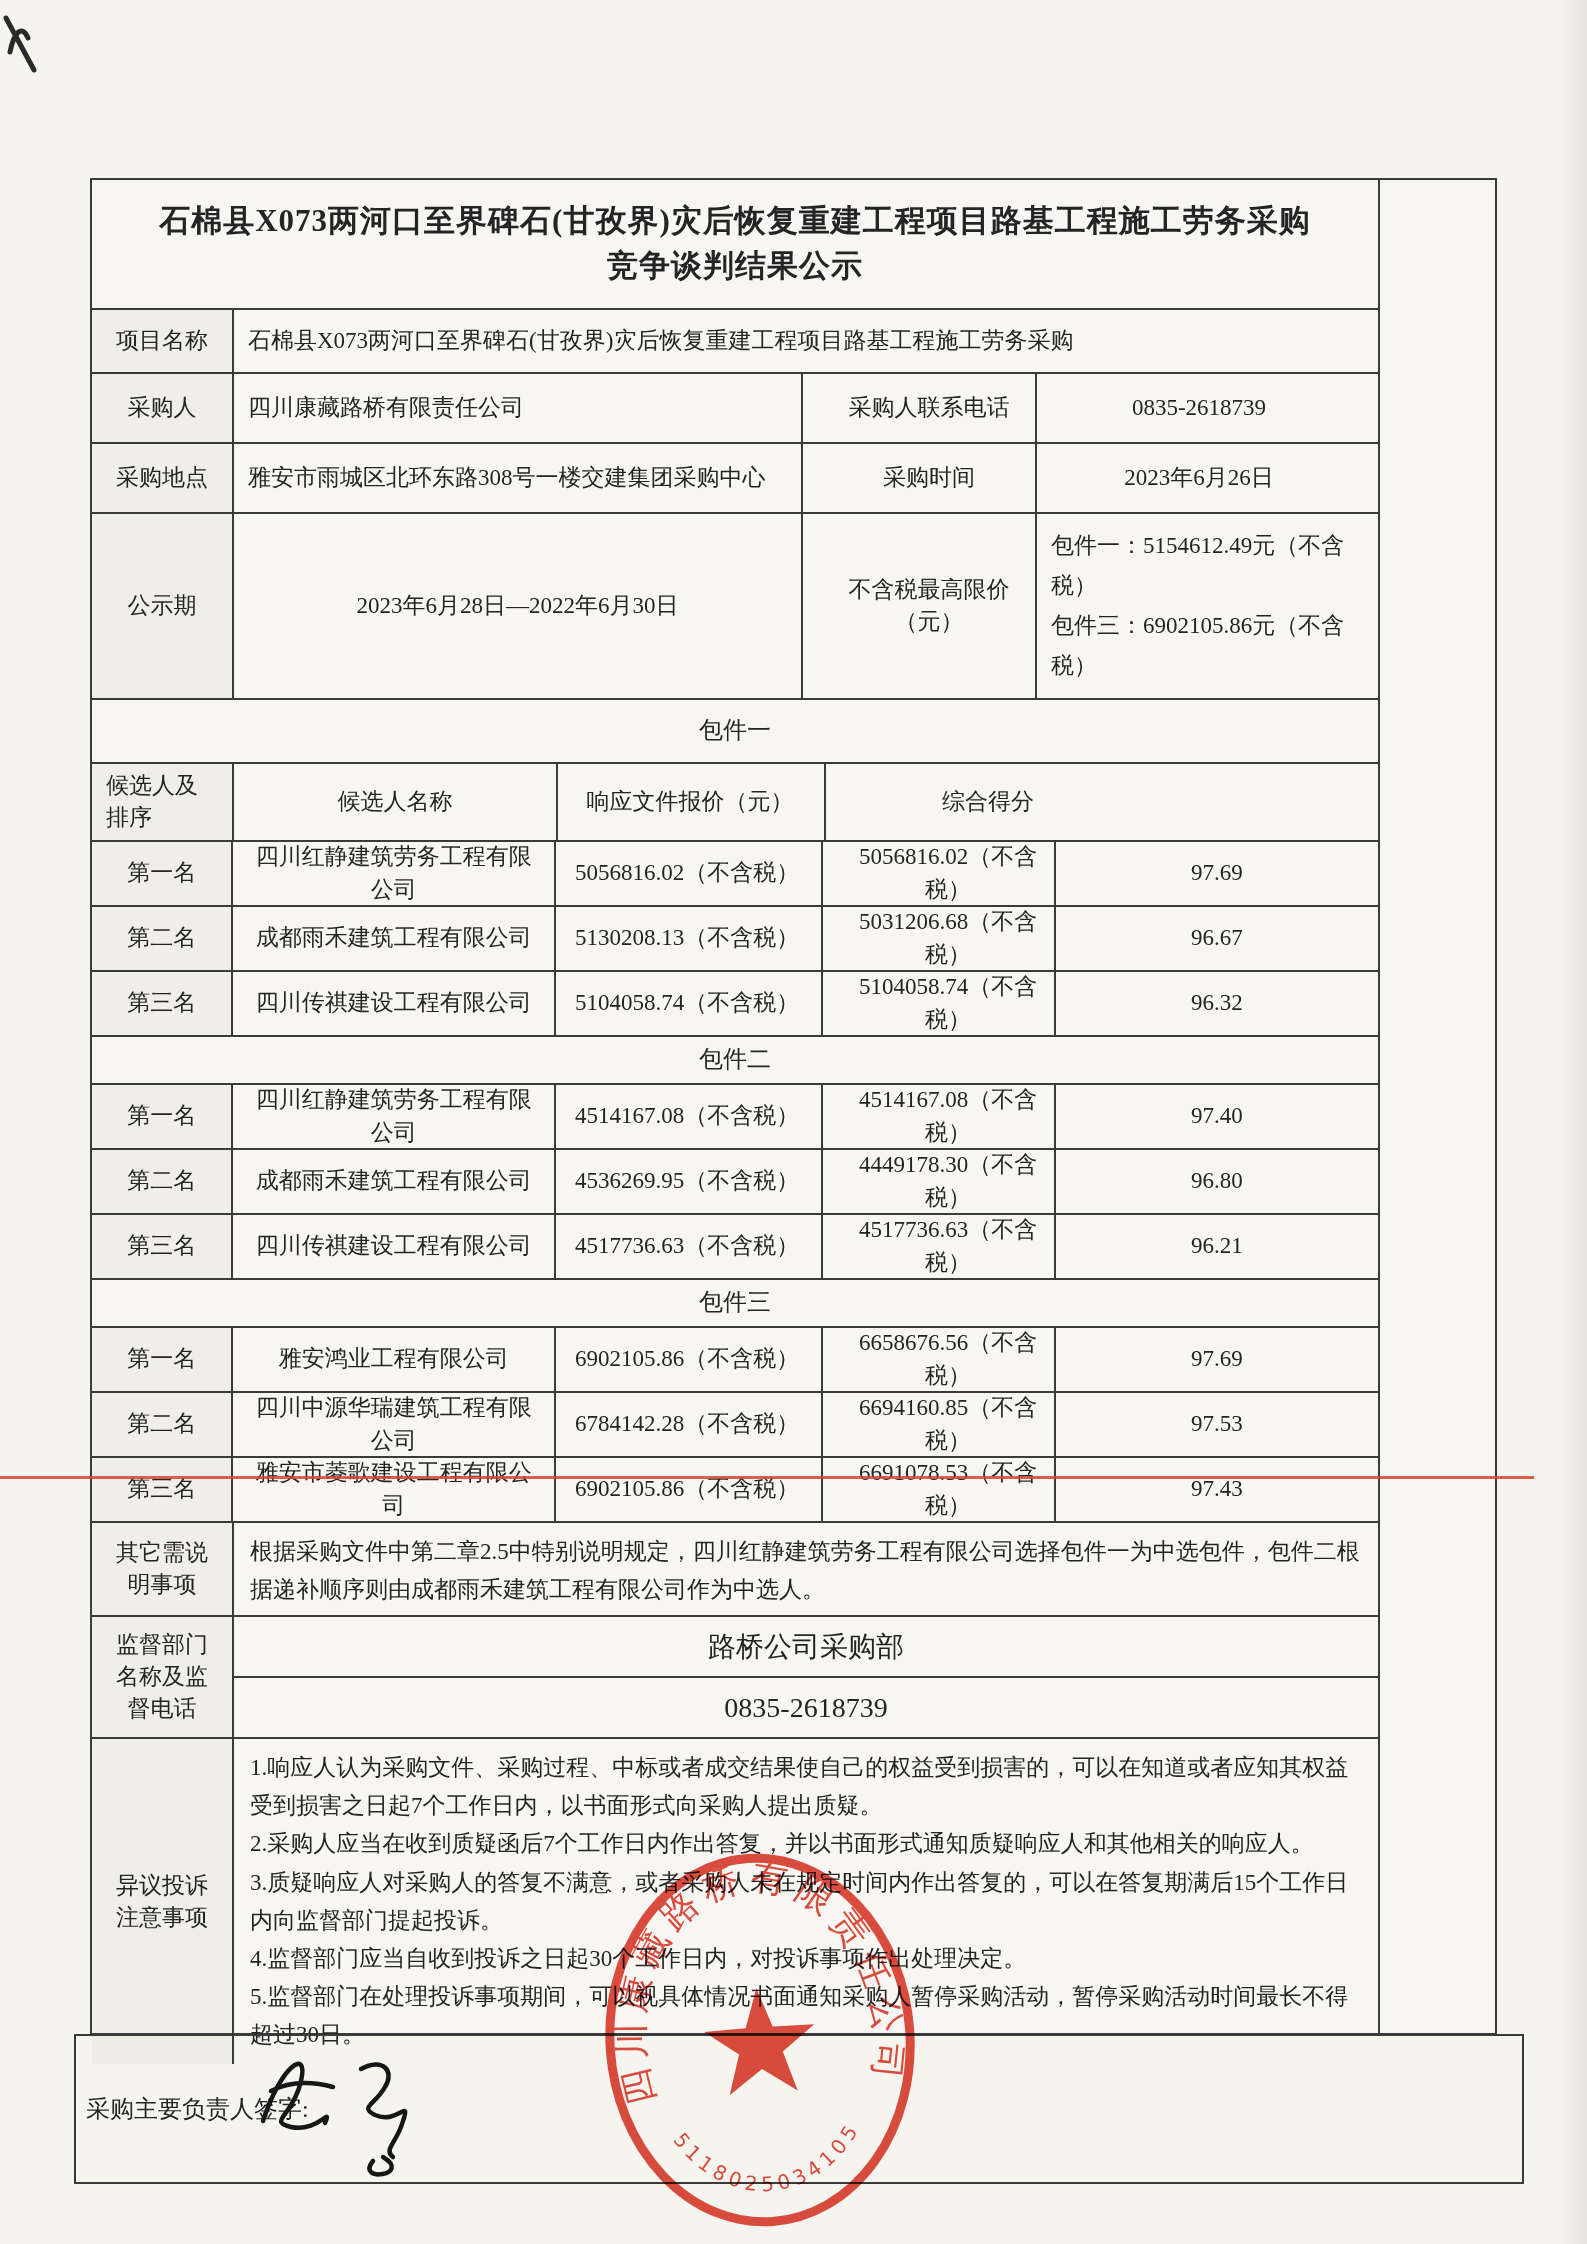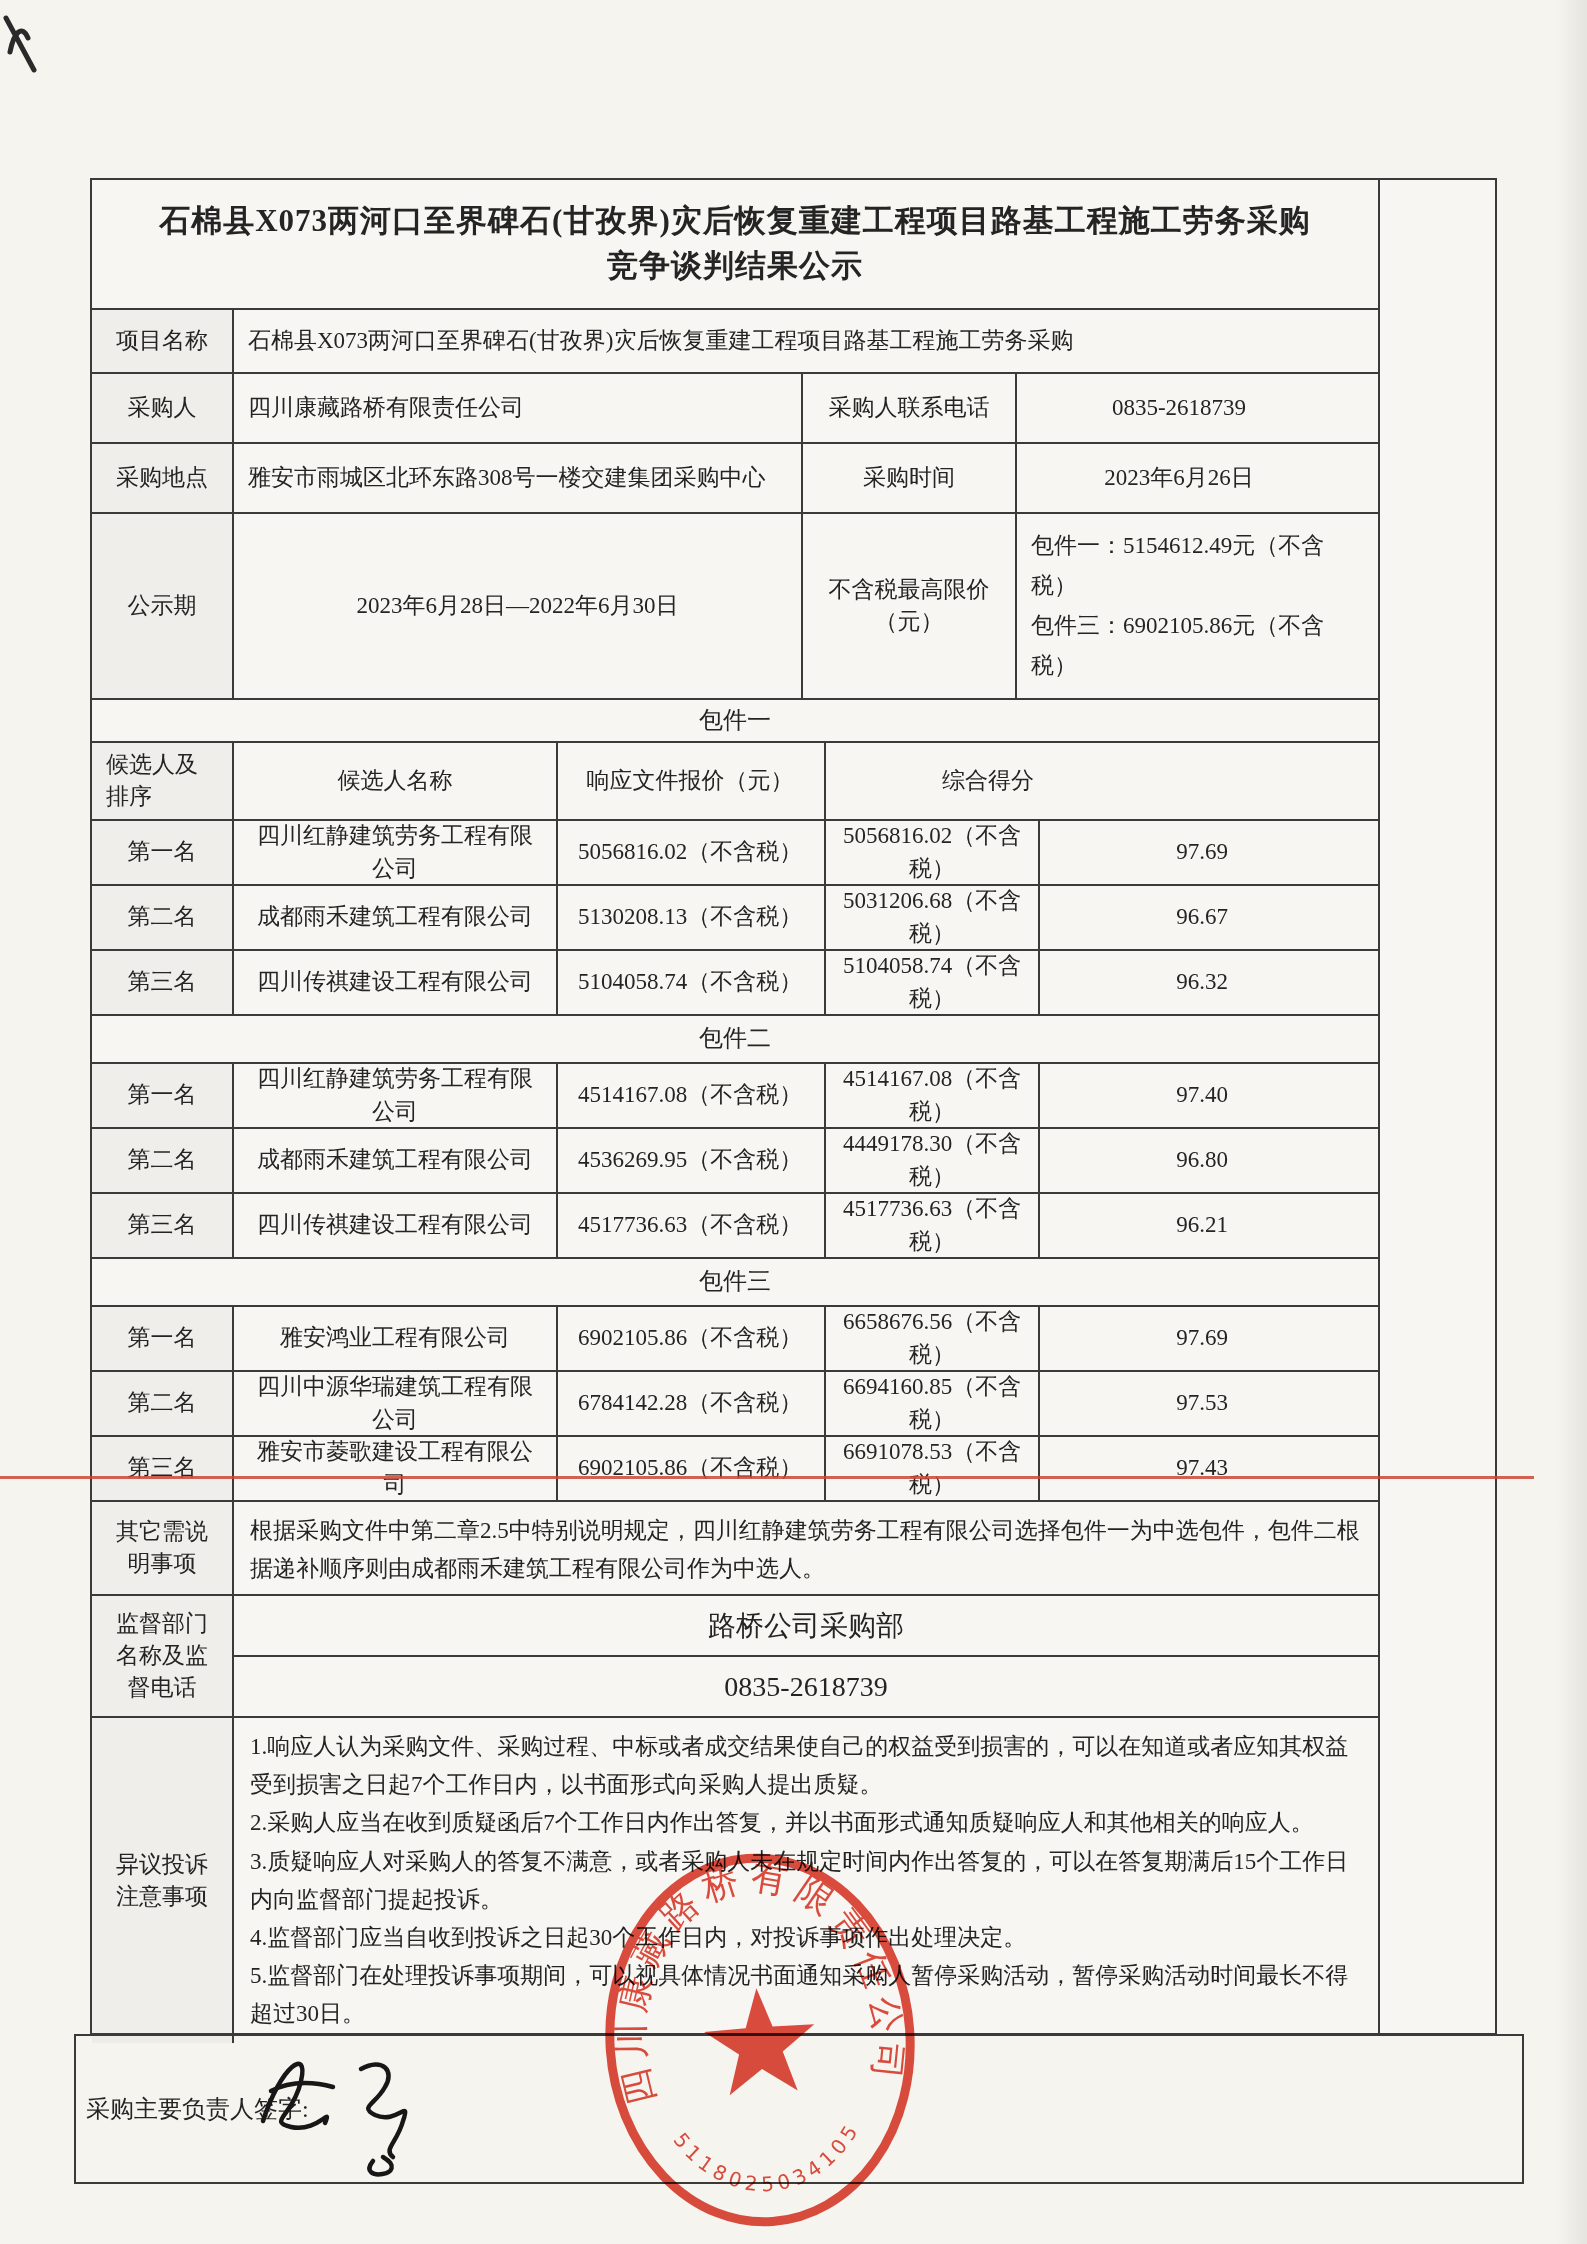--- a/index.html
+++ b/index.html
@@ -27,21 +27,21 @@
     display:flex; align-items:center; justify-content:center;
     text-align:center; font-size:23px; line-height:1.4; padding:4px 14px;
     border-right:2px solid #3a3a3a; overflow:hidden;
   }
   .cell.last { border-right:none; }
   .cell.left { justify-content:flex-start; text-align:left; }
   .shade { background:rgba(110,105,92,0.05); }
   .c1 { width:142px; }
   .c2 { width:324px; }
   .c3 { width:268px;padding-left:12px; }
-  .c4 { width:214px; }
+  .c4 { width:214px;margin-left:20px; }
   .c5 { width:324px; }
   .w-full { width:1286px; }
   .w-value { width:1144px; }
   .w-mid { width:569px; }
   .title-block { height:130px; flex-direction:column; justify-content:center; }
   .title-line { font-size:31px; font-weight:bold; letter-spacing:1px; line-height:1.45; }
   .band { font-size:24px; }
   .price-lines { flex-direction:column; align-items:flex-start; justify-content:center; line-height:1.75; text-align:left; }
   .sup-right { width:1144px; display:flex; flex-direction:column; }
   .sup-cell { flex:1; display:flex; align-items:center; justify-content:center; font-size:28px; }
@@ -101,21 +101,21 @@
       <div class="row" style="height:186px">
         <div class="cell c1 shade">公示期</div>
         <div class="cell w-mid">2023年6月28日—2022年6月30日</div>
         <div class="cell c4">不含税最高限价（元）</div>
         <div class="cell c5 last price-lines">
           <span class="pline">包件一：5154612.49元（不含税）</span>
           <span class="pline">包件三：6902105.86元（不含税）</span>
         </div>
       </div>
 
-      <div class="row" style="height:43px">
+      <div class="row" style="height:64px">
         <div class="cell w-full last band">包件一</div>
       </div>
 
       <div class="row" style="height:78px">
         <div class="cell c1 shade left">候选人及排序</div>
         <div class="cell c2">候选人名称</div>
         <div class="cell c3">响应文件报价（元）</div>
         <div class="cell c5 last">综合得分</div>
       </div>
 

